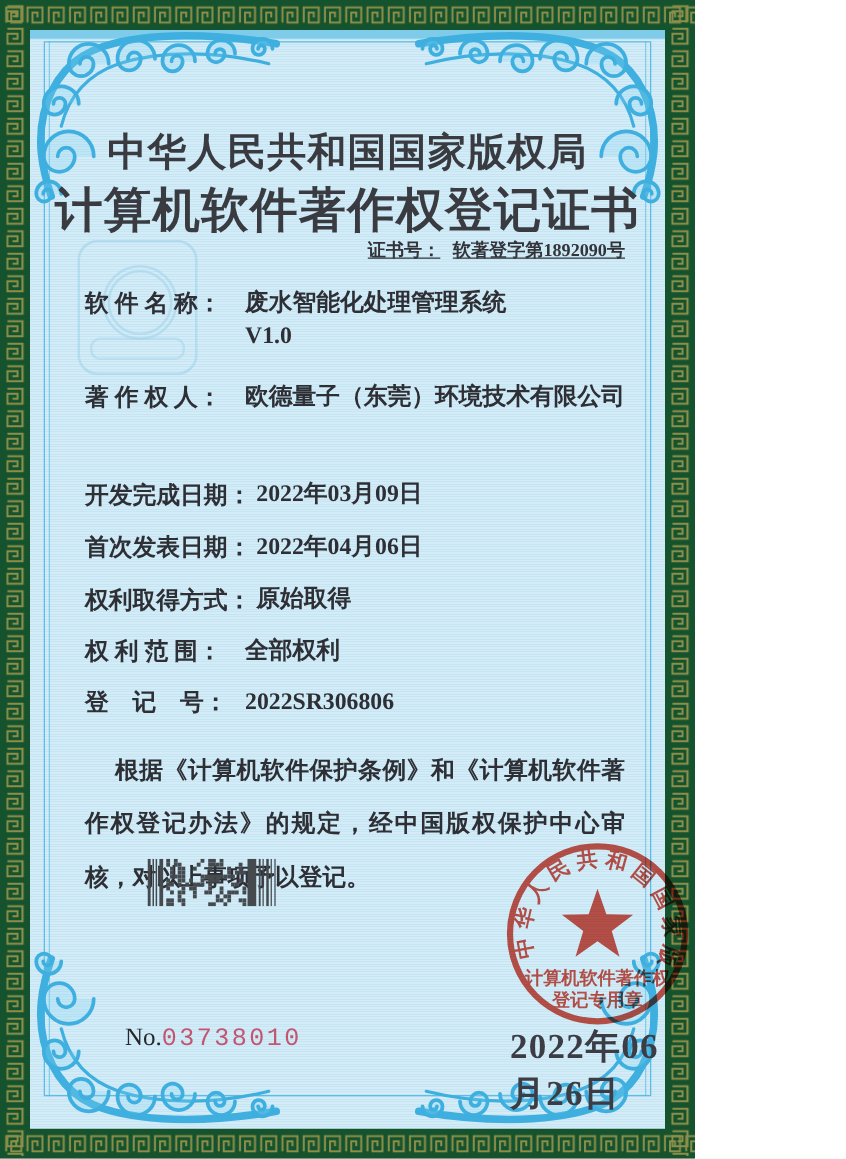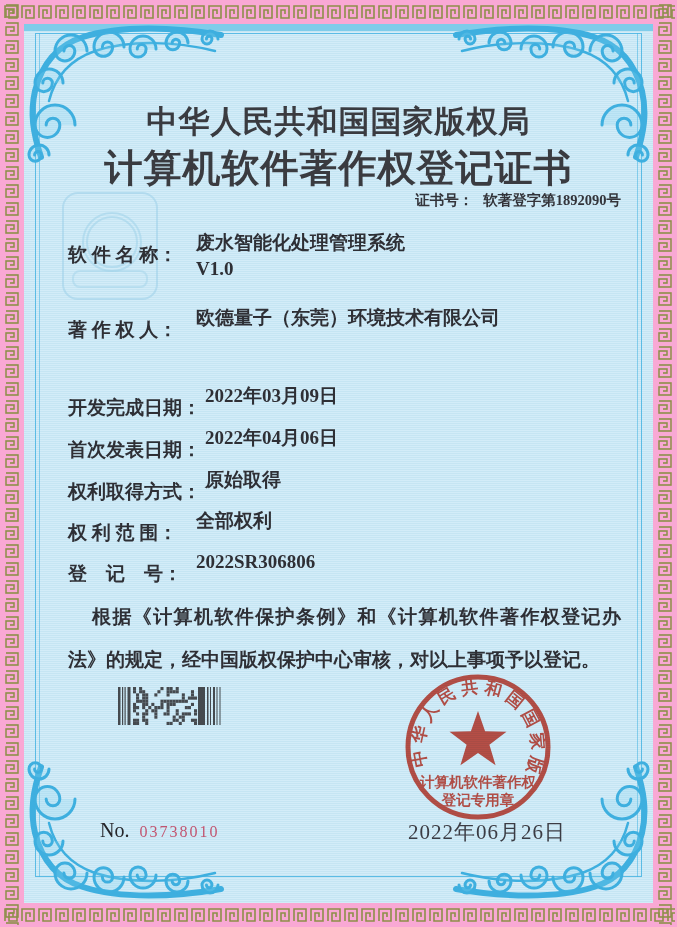--- a/index.html
+++ b/index.html
@@ -1,19 +1,19 @@
 <!DOCTYPE html>
 <html><head>
 <meta charset="utf-8">
 <style>
   html,body{margin:0;padding:0;background:#ffffff;}
   #page{
     position:relative;
-    width:677px;height:927px;
-    background:#f9a8d4;
+    width:556px;height:927px;
+    background:#14532d;
     overflow:hidden;
     font-family:"Liberation Serif","DejaVu Serif",serif;
   }
   
   .gk{position:absolute;}
   .gk-top{left:2px;top:3px;}
   .gk-bottom{left:2px;bottom:3px;}
   .gk-left{left:3px;top:2px;}
   .gk-right{right:3px;top:2px;}
   
@@ -50,39 +50,39 @@
   
   .abs{position:absolute;}
   #issuer-title{
     left:0;right:0;top:77px;text-align:center;
     font-size:31px;font-weight:700;letter-spacing:1px;color:#3a3b40;
   }
   #doc-title{
     left:0;right:0;top:119px;text-align:center;
     font-size:38px;font-weight:700;letter-spacing:1px;color:#3a3b40;
   }
-  #certno-line{right:32px;top:167px;font-size:14.5px;color:#33343a;font-weight:600;}
+  #certno-line{right:32px;top:167px;font-size:14.5px;color:#33343a;font-weight:600;text-decoration:underline;}
   #certno-line .v{margin-left:10px;}
   .field-row{left:44px;font-size:19px;color:#2e2f35;font-weight:600;}
-  .field-row .lbl{display:inline-block;min-width:124px;white-space:pre;vertical-align:top;margin-top:12px;}
+  .field-row .lbl{display:inline-block;min-width:124px;white-space:pre;vertical-align:top;}
   .field-row .val{display:inline-block;margin-left:4px;vertical-align:top;line-height:26px;}
   #row-0{top:206px;} #row-1{top:281px;} #row-2{top:359px;text-align:right;}
   #row-3{top:401px;} #row-4{top:443px;} #row-5{top:484px;} #row-6{top:525px;}
   #statement{
     left:44px;right:32px;top:571px;
     font-size:19px;line-height:43px;color:#2e2f35;font-weight:600;
     text-indent:24px;text-align:justify;
   }
   #barcode{left:94px;top:663px;width:104px;height:38px;}
   #seal{left:366px;top:635px;width:176px;height:176px;opacity:.88;mix-blend-mode:multiply;}
-  #issue-date{left:384px;top:794px;font-size:21px;letter-spacing:1px;color:#3b3c44;font-weight:400;}
+  #issue-date{left:384px;top:794px;font-size:28px;letter-spacing:1px;color:#3b3c44;font-weight:700;}
   #serial{left:76px;top:795px;font-size:20px;color:#26262b;}
   #serial .num{
-    font-family:Liberation Serif, serif;
-    color:#c25570;letter-spacing:2px;margin-left:10px;font-size:16px;
+    font-family:Liberation Mono, monospace;
+    color:#c25570;letter-spacing:2px;font-size:20px;
   }
 </style>
 </head>
 <body>
 
 <div id="page">
 
   <svg class="gk gk-top" width="673" height="18">
     <defs>
         <pattern id="gkh1" width="17" height="18" patternUnits="userSpaceOnUse">

